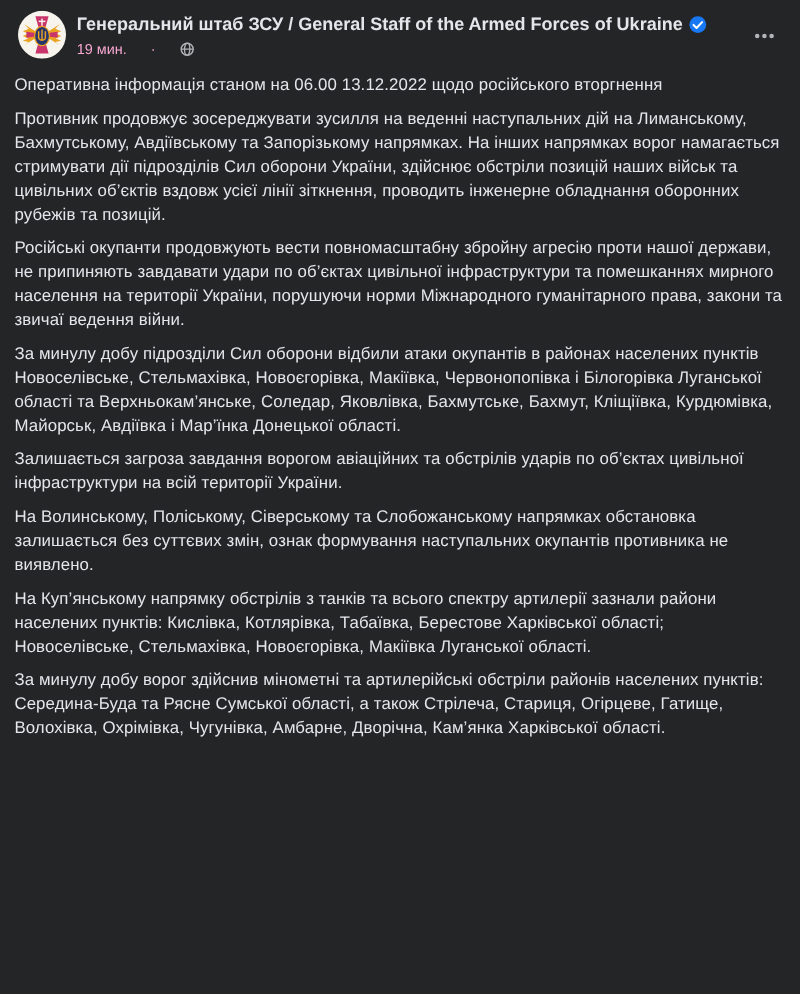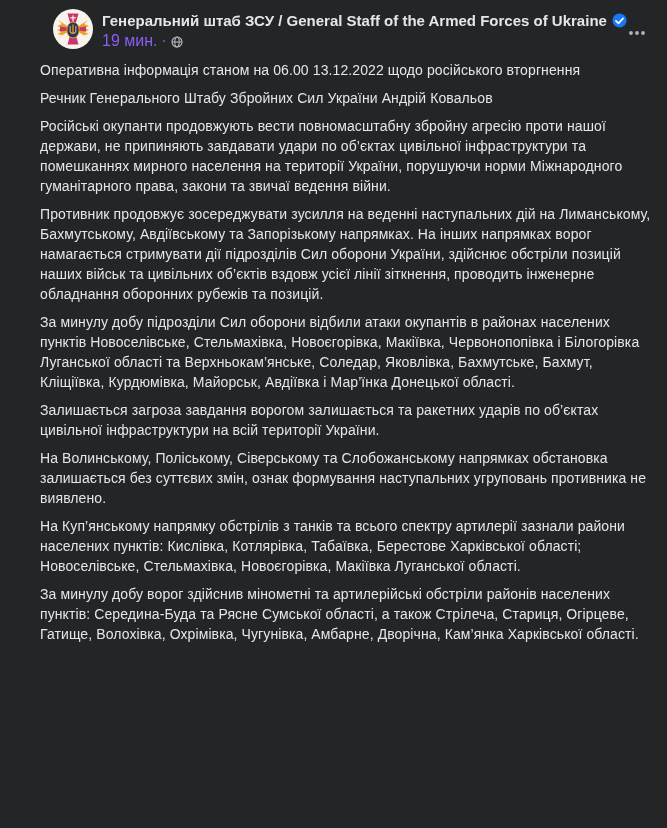--- a/index.html
+++ b/index.html
@@ -7,46 +7,45 @@
     width: 667px; height: 828px;
     background: #242526;
     font-family: "Liberation Sans", sans-serif;
     overflow: hidden;
     -webkit-font-smoothing: antialiased;
   }
   .post-card { width: 667px; height: 828px; background: #242526; }
 
   
   .post-header {
-    display: flex; align-items: flex-end;
+    display: flex; align-items: center;
     padding: 9px 14px 2px 15px;
-    margin-left: 38px;
   }
   .avatar-btn { width: 40px; height: 40px; flex: none; cursor: pointer; border-radius: 50%; }
   .header-mid { flex: 1; min-width: 0; margin-left: 9px; padding-top: 1px; }
   .name-row { display: flex; align-items: center; white-space: nowrap; }
   .page-name {
     color: #e4e6eb; font-size: 15px; font-weight: 700; line-height: 19px;
     text-decoration: none; cursor: pointer;
   }
   .verified-badge { margin-left: 5px; flex: none; display: inline-flex; }
   .meta-row {
     display: flex; align-items: center;
-    color: #8b5cf6; font-size: 16px; line-height: 16px; margin-top: 3px; cursor: pointer;
+    color: #f9a8d4; font-size: 12px; line-height: 16px; margin-top: 3px; cursor: pointer; gap: 16px;
   }
   .meta-sep { margin: 0 4px; }
   .globe-icon { display: inline-flex; margin-top: 1px; }
   .more-btn {
     width: 32px; height: 32px; flex: none; margin-top: 2px;
     display: flex; align-items: center; justify-content: center;
     border: none; background: transparent; border-radius: 50%; cursor: pointer;
   }
 
   
-  .post-body { padding: 9px 14px 0 12px; margin-left: 28px; }
+  .post-body { padding: 9px 14px 0 12px; }
   .para {
     color: #e4e6eb;
     font-size: 14px;
     line-height: 20px;
     margin: 0 0 8px 0;
     letter-spacing: 0.1px;
   }
 </style>
 </head>
 <body>
@@ -104,23 +103,22 @@
       <svg width="20" height="20" viewBox="0 0 20 20">
         <circle cx="4" cy="10" r="1.9" fill="#b0b3b8"></circle>
         <circle cx="10" cy="10" r="1.9" fill="#b0b3b8"></circle>
         <circle cx="16" cy="10" r="1.9" fill="#b0b3b8"></circle>
       </svg>
     </button>
   </div>
 
   <div class="post-body">
     <p class="para">Оперативна інформація станом на 06.00 13.12.2022 щодо російського вторгнення</p>
-    <p class="para">Речник Генерального Штабу Збройних Сил України Андрій Ковальов</p>
+    <p class="para">Противник продовжує зосереджувати зусилля на веденні наступальних дій на Лиманському, Бахмутському, Авдіївському та Запорізькому напрямках. На інших напрямках ворог намагається стримувати дії підрозділів Сил оборони України, здійснює обстріли позицій наших військ та цивільних об’єктів вздовж усієї лінії зіткнення, проводить інженерне обладнання оборонних рубежів та позицій.</p>
     <p class="para">Російські окупанти продовжують вести повномасштабну збройну агресію проти нашої держави, не припиняють завдавати удари по об’єктах цивільної інфраструктури та помешканнях мирного населення на території України, порушуючи норми Міжнародного гуманітарного права, закони та звичаї ведення війни.</p>
-    <p class="para">Противник продовжує зосереджувати зусилля на веденні наступальних дій на Лиманському, Бахмутському, Авдіївському та Запорізькому напрямках. На інших напрямках ворог намагається стримувати дії підрозділів Сил оборони України, здійснює обстріли позицій наших військ та цивільних об’єктів вздовж усієї лінії зіткнення, проводить інженерне обладнання оборонних рубежів та позицій.</p>
     <p class="para">За минулу добу підрозділи Сил оборони відбили атаки окупантів в районах населених пунктів Новоселівське, Стельмахівка, Новоєгорівка, Макіївка, Червонопопівка і Білогорівка Луганської області та Верхньокам’янське, Соледар, Яковлівка, Бахмутське, Бахмут, Кліщіївка, Курдюмівка, Майорськ, Авдіївка і Мар’їнка Донецької області.</p>
-    <p class="para">Залишається загроза завдання ворогом залишається та ракетних ударів по об’єктах цивільної інфраструктури на всій території України.</p>
-    <p class="para">На Волинському, Поліському, Сіверському та Слобожанському напрямках обстановка залишається без суттєвих змін, ознак формування наступальних угруповань противника не виявлено.</p>
+    <p class="para">Залишається загроза завдання ворогом авіаційних та обстрілів ударів по об’єктах цивільної інфраструктури на всій території України.</p>
+    <p class="para">На Волинському, Поліському, Сіверському та Слобожанському напрямках обстановка залишається без суттєвих змін, ознак формування наступальних окупантів противника не виявлено.</p>
     <p class="para">На Куп’янському напрямку обстрілів з танків та всього спектру артилерії зазнали райони населених пунктів: Кислівка, Котлярівка, Табаївка, Берестове Харківської області; Новоселівське, Стельмахівка, Новоєгорівка, Макіївка Луганської області.</p>
     <p class="para">За минулу добу ворог здійснив мінометні та артилерійські обстріли районів населених пунктів: Середина-Буда та Рясне Сумської області, а також Стрілеча, Стариця, Огірцеве, Гатище, Волохівка, Охрімівка, Чугунівка, Амбарне, Дворічна, Кам’янка Харківської області.</p>
   </div>
 
 </div>
 
 </body></html>

